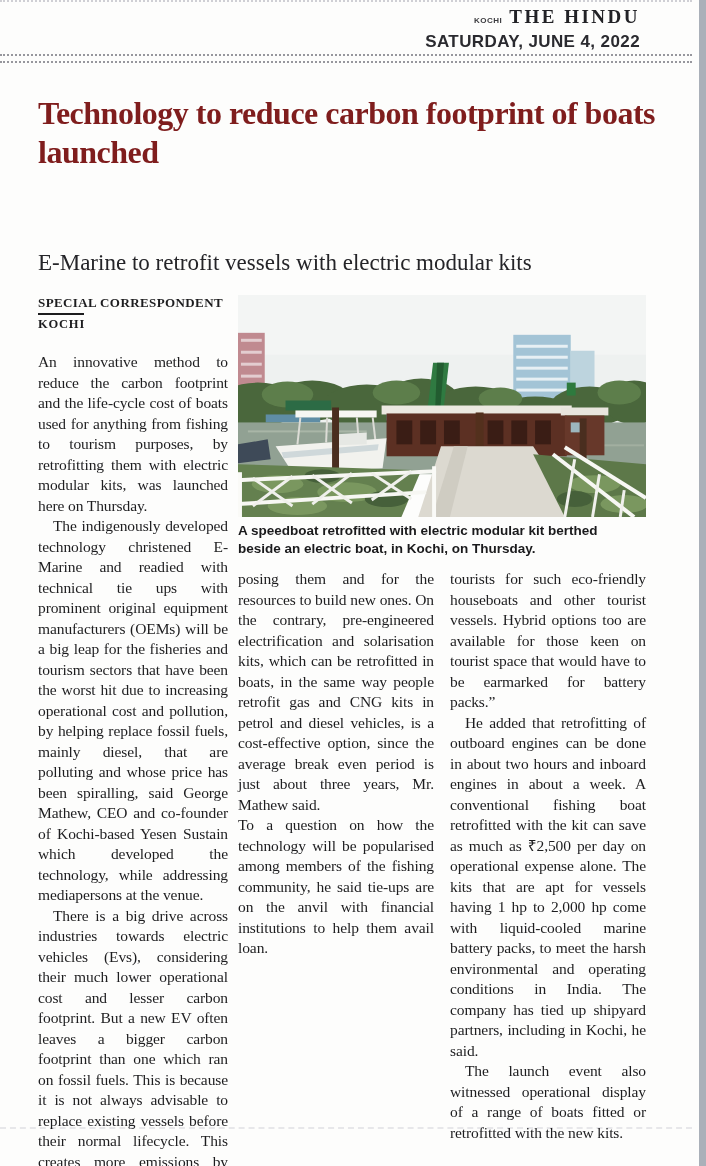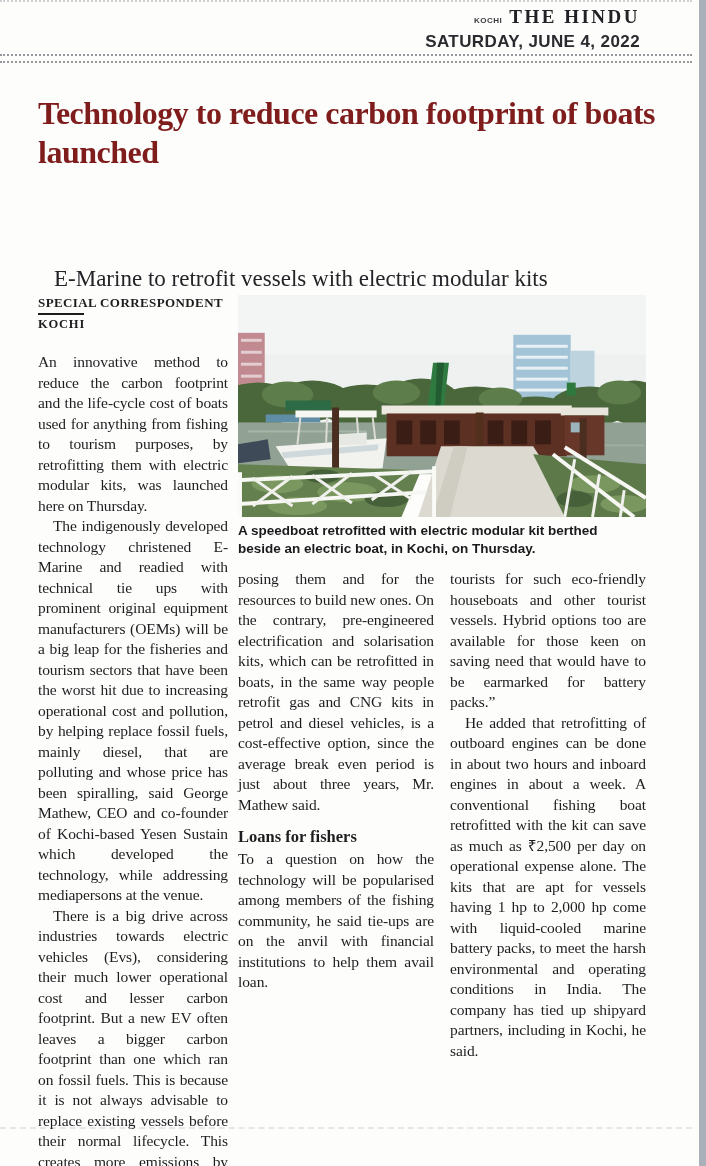--- a/index.html
+++ b/index.html
@@ -64,21 +64,21 @@
 
 <div class="header">
   <div class="masthead-row">
     <span class="edition">KOCHI</span>
     <span class="masthead">THE HINDU</span>
   </div>
   <div class="date-line">SATURDAY, JUNE 4, 2022</div>
 </div>
 
 <h1 class="headline" style="margin:0;">Technology to reduce carbon footprint of boats launched</h1>
-<h2 class="subheadline" style="margin:16px;">E-Marine to retrofit vessels with electric modular kits</h2>
+<h2 class="subheadline" style="margin:0;">E-Marine to retrofit vessels with electric modular kits</h2>
 
 <div class="content">
 
   <div class="col1 body-text">
     <div class="byline">SPECIAL CORRESPONDENT</div>
     <div class="byline-rule"></div>
     <div class="place">KOCHI</div>
     <p class="first">An innovative method to reduce the carbon footprint and the life-cycle cost of boats used for anything from fishing to tourism purposes, by retrofitting them with electric modular kits, was launched here on Thursday.</p>
     <p class="indent">The indigenously developed technology christened E-Marine and readied with technical tie ups with prominent original equipment manufacturers (OEMs) will be a big leap for the fisheries and tourism sectors that have been the worst hit due to increasing operational cost and pollution, by helping replace fossil fuels, mainly diesel, that are polluting and whose price has been spiralling, said George Mathew, CEO and co-founder of Kochi-based Yesen Sustain which developed the technology, while addressing mediapersons at the venue.</p>
     <p class="indent">There is a big drive across industries towards electric vehicles (Evs), considering their much lower operational cost and lesser carbon footprint. But a new EV often leaves a bigger carbon footprint than one which ran on fossil fuels. This is because it is not always advisable to replace existing vessels before their normal lifecycle. This creates more emissions by scrapping/dis-</p>
@@ -208,22 +208,22 @@
           <line x1="2" y1="178" x2="2" y2="223"></line>
             <line x1="198" y1="172" x2="198" y2="223"></line>
         </g>
       </svg>
       <figcaption>A speedboat retrofitted with electric modular kit berthed beside an electric boat, in Kochi, on Thursday.</figcaption>
     </figure>
 
     <div class="cols23 body-text">
       <div class="col">
         <p>posing them and for the resources to build new ones. On the contrary, pre-engineered electrification and solarisation kits, which can be retrofitted in boats, in the same way people retrofit gas and CNG kits in petrol and diesel vehicles, is a cost-effective option, since the average break even period is just about three years, Mr. Mathew said.</p>
-        <div class="section-heading">Loans for fishers</div>
         <p>To a question on how the technology will be popularised among members of the fishing community, he said tie-ups are on the anvil with financial institutions to help them avail loan.</p>
       </div>
       <div class="col">
-        <p>tourists for such eco-friendly houseboats and other tourist vessels. Hybrid options too are available for those keen on saving need that would have to be earmarked for battery packs.”</p>
+        <p>tourists for such eco-friendly houseboats and other tourist vessels. Hybrid options too are available for those keen on tourist space that would have to be earmarked for battery packs.”</p>
         <p class="indent">He added that retrofitting of outboard engines can be done in about two hours and inboard engines in about a week. A conventional fishing boat retrofitted with the kit can save as much as ₹2,500 per day on operational expense alone. The kits that are apt for vessels having 1 hp to 2,000 hp come with liquid-cooled marine battery packs, to meet the harsh environmental and operating conditions in India. The company has tied up shipyard partners, including in Kochi, he said.</p>
+        <p class="indent">The launch event also witnessed operational display of a range of boats fitted or retrofitted with the new kits.</p>
       </div>
     </div>
   </div>
 </div>
 
 </body></html>

